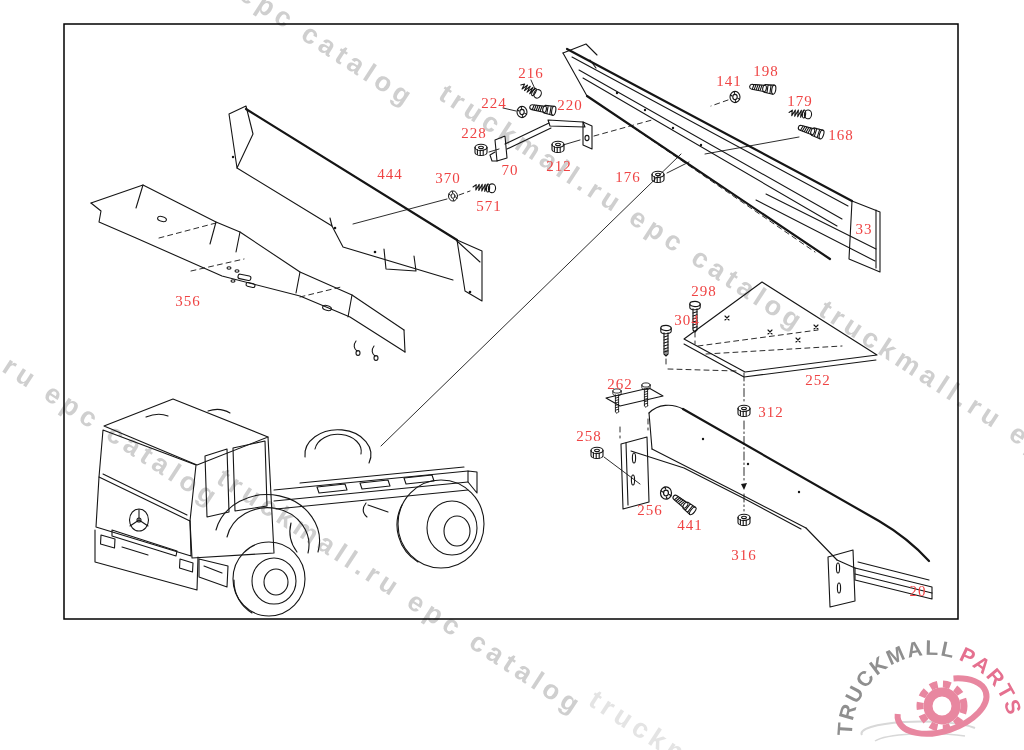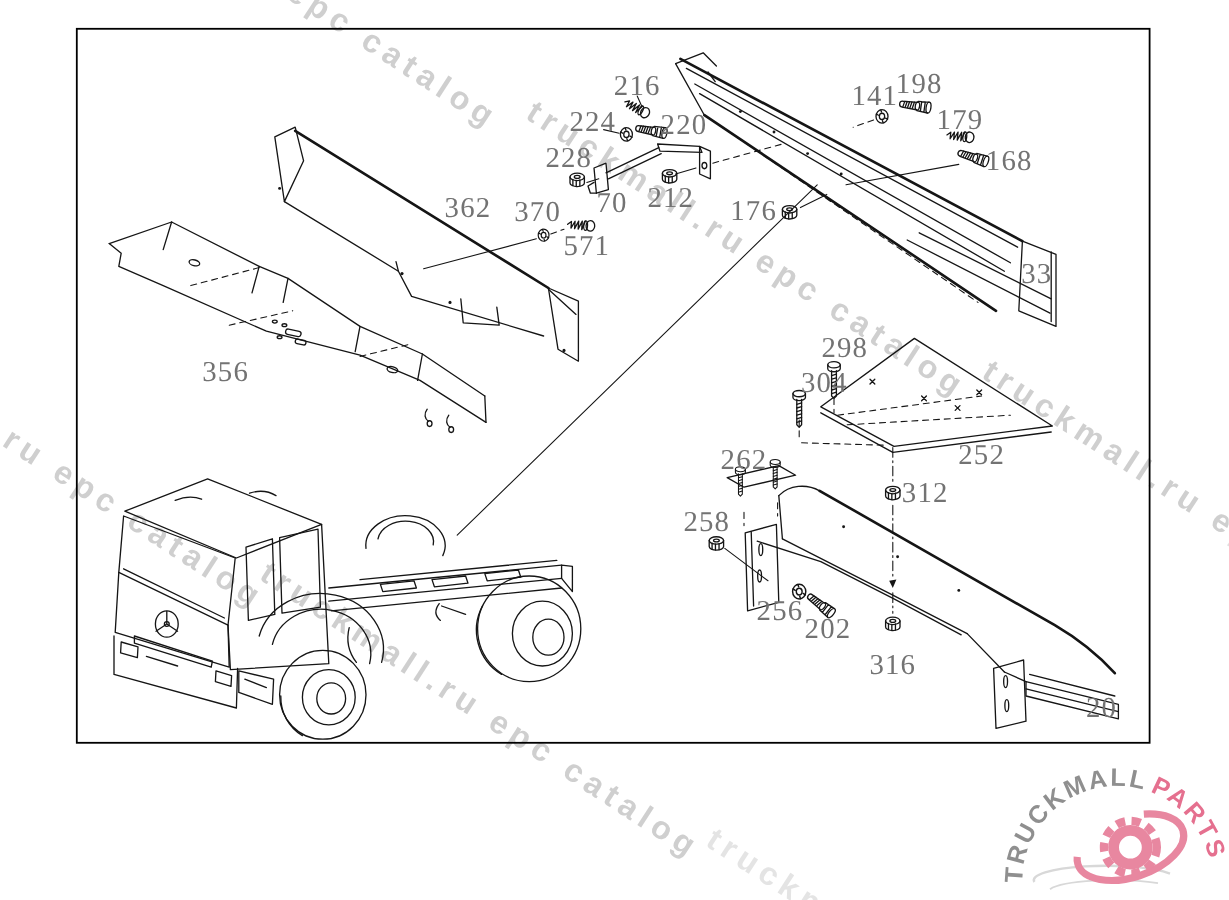--- a/index.html
+++ b/index.html
@@ -2,21 +2,21 @@
 <html><head>
 <meta charset="utf-8">
 <style>
   html,body{margin:0;padding:0;background:#fff;}
   .page{position:relative;width:1024px;height:750px;background:#fff;overflow:hidden;
         font-family:"Liberation Serif",serif;}
   .wm{position:absolute;font-family:"Liberation Sans",sans-serif;font-weight:bold;
       font-size:27px;letter-spacing:5px;color:#cfcfcf;white-space:nowrap;
       transform-origin:0 0;transform:rotate(33deg);}
   .wm.light{color:#e4e4e4;}
-  .lbl{position:absolute;transform:translate(-50%,-50%);font-size:24px;color:#737373;
+  .lbl{position:absolute;transform:translate(-50%,-50%);font-size:15px;color:#ef4444;
        letter-spacing:1px;cursor:pointer;}
   svg.art{position:absolute;left:0;top:0;}
   .ln{fill:none;stroke:#151515;stroke-width:1.1;stroke-linecap:round;stroke-linejoin:round;}
   .bold{stroke-width:2.2;}
   .thin{stroke-width:0.9;}
   .dsh{stroke-dasharray:5 4;stroke-width:0.9;}
   .ddot{stroke-dasharray:8 3 1.5 3;stroke-width:0.9;}
   .dot{fill:#151515;stroke:none;}
   .frame{fill:none;stroke:#000;stroke-width:1.5;}
   .logo-gray{fill:#8f8f8f;}
@@ -259,28 +259,28 @@
   <div class="lbl" style="left:570px;top:105px">220</div>
   <div class="lbl" style="left:474px;top:133px">228</div>
   <div class="lbl" style="left:510px;top:170px">70</div>
   <div class="lbl" style="left:559px;top:166px">212</div>
   <div class="lbl" style="left:729px;top:81px">141</div>
   <div class="lbl" style="left:766px;top:71px">198</div>
   <div class="lbl" style="left:800px;top:101px">179</div>
   <div class="lbl" style="left:841px;top:135px">168</div>
   <div class="lbl" style="left:628px;top:177px">176</div>
   <div class="lbl" style="left:864px;top:229px">33</div>
-  <div class="lbl" style="left:390px;top:174px">362</div>
+  <div class="lbl" style="left:390px;top:174px">444</div>
   <div class="lbl" style="left:448px;top:178px">370</div>
   <div class="lbl" style="left:489px;top:206px">571</div>
-  <div class="lbl" style="left:188px;top:311px">356</div>
+  <div class="lbl" style="left:188px;top:301px">356</div>
   <div class="lbl" style="left:704px;top:291px">298</div>
   <div class="lbl" style="left:687px;top:320px">304</div>
   <div class="lbl" style="left:818px;top:380px">252</div>
   <div class="lbl" style="left:771px;top:412px">312</div>
   <div class="lbl" style="left:620px;top:384px">262</div>
   <div class="lbl" style="left:589px;top:436px">258</div>
   <div class="lbl" style="left:650px;top:510px">256</div>
-  <div class="lbl" style="left:690px;top:525px">202</div>
+  <div class="lbl" style="left:690px;top:525px">441</div>
   <div class="lbl" style="left:744px;top:555px">316</div>
   <div class="lbl" style="left:918px;top:591px">20</div>
 
 </div>
 
 </body></html>

